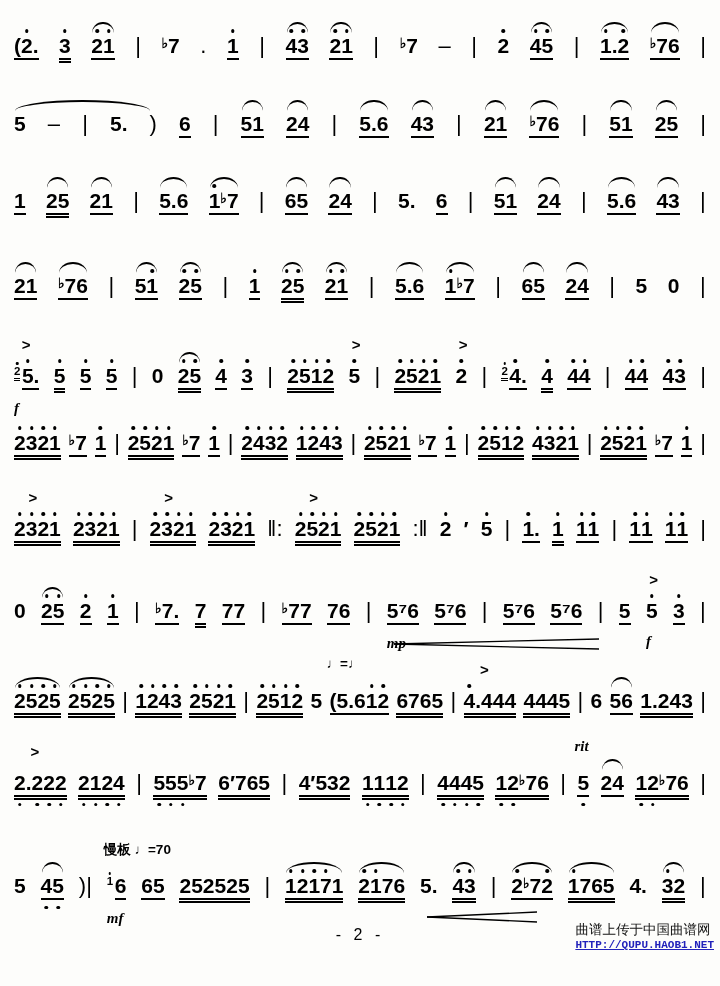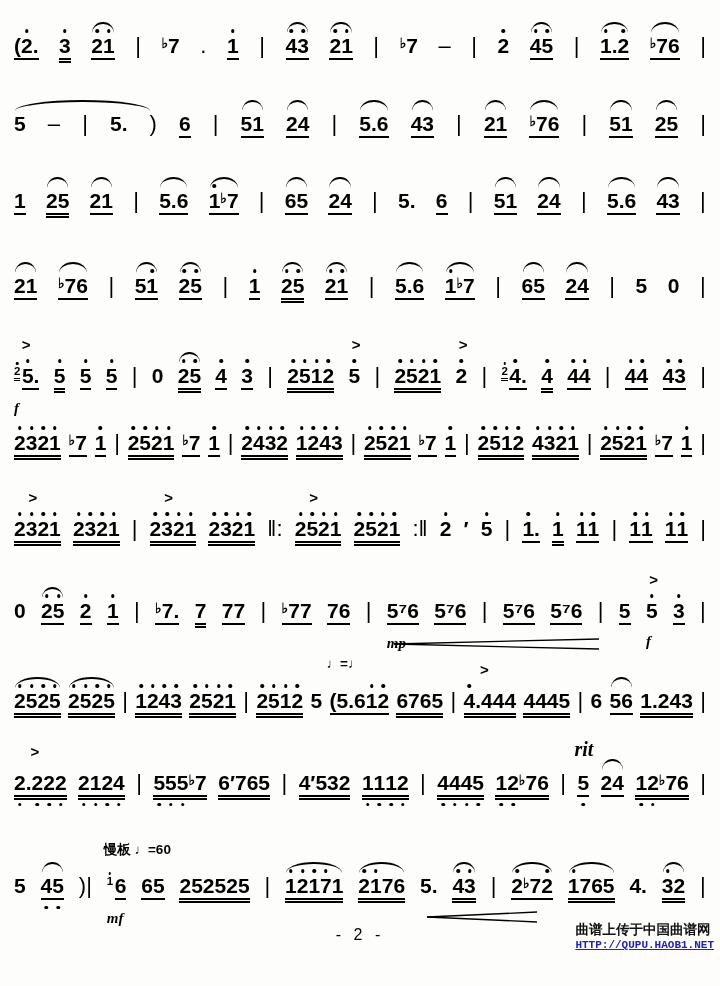--- a/index.html
+++ b/index.html
@@ -30,28 +30,28 @@
   .ch.lo::after{content:"";position:absolute;bottom:-12px;left:50%;transform:translateX(-50%);
                 width:3.5px;height:3.5px;background:#000;border-radius:50%;}
   .ch.flat{font-size:14px;top:-5px;}
   i.slur{position:absolute;left:1px;right:1px;top:-13px;height:9px;display:block;
          border-top:2px solid #000;border-radius:50% 50% 0 0/100% 100% 0 0;font-style:normal;}
   .accmark{position:absolute;top:-28px;left:32%;font-size:15px;font-weight:700;font-style:normal;}
   .grace{position:relative;top:-8px;font-size:11.5px;margin-right:1.5px;display:inline-block;line-height:1;}
   .grace.gu2{border-bottom:3px double #000;}
   .grace .ch.hi::before{top:-4px;width:2.5px;height:2.5px;}
   .ab{position:absolute;top:-33px;left:-2px;font-size:13.5px;font-weight:700;font-style:normal;white-space:nowrap;}
-  .ab.it{font-family:"Liberation Serif",serif;font-style:italic;font-size:20px;}
+  .ab.it{font-family:"Liberation Serif",serif;font-style:italic;font-size:15px;}
   .bl{position:absolute;bottom:-27px;left:1px;font-family:"Liberation Serif",serif;
       font-style:italic;font-weight:700;font-size:15px;white-space:nowrap;}
   svg.hp{position:absolute;bottom:-25px;left:8px;overflow:visible;}
   .footer-page{position:absolute;top:926px;left:50%;transform:translateX(-50%);
                font-size:16px;font-weight:400;letter-spacing:4px;}
   .watermark{position:absolute;top:922px;right:6px;text-align:left;line-height:1.25;}
-  .wm-text{font-size:13.5px;font-weight:700;color:#111;}
+  .wm-text{font-size:13.5px;font-weight:400;color:#111;}
   .wm-url{font-size:11px;font-weight:700;font-family:"Liberation Mono",monospace;text-decoration:underline;}
 </style>
 </head>
 <body>
 
 <div class="page">
   <div class="score">
       <div class="mline">
         <span class="tok u1"><span class="txt"><span class="ch">(</span><span class="ch hi">2</span><span class="ch">.</span></span></span>
         <span class="tok u2"><span class="txt"><span class="ch hi">3</span></span></span>
@@ -270,21 +270,21 @@
         <span class="tok u0 bar"><span class="txt"><span class="ch">|</span></span></span>
         <span class="tok u1"><span class="txt"><span class="ch lo">5</span></span><i class="ab it">rit</i></span>
         <span class="tok u1"><span class="txt"><span class="ch">2</span><span class="ch">4</span><i class="slur"></i></span></span>
         <span class="tok u2"><span class="txt"><span class="ch lo">1</span><span class="ch lo">2</span><span class="ch flat">♭</span><span class="ch">7</span><span class="ch">6</span></span></span>
         <span class="tok u0 bar"><span class="txt"><span class="ch">|</span></span></span>
       </div>
       <div class="mline">
         <span class="tok u0"><span class="txt"><span class="ch">5</span></span></span>
         <span class="tok u1"><span class="txt"><span class="ch lo">4</span><span class="ch lo">5</span><i class="slur"></i></span></span>
         <span class="tok u0 bar"><span class="txt"><span class="ch">)</span><span class="ch">|</span></span></span>
-        <span class="tok u1"><span class="grace gu0"><span class="ch hi">1</span></span><span class="txt"><span class="ch">6</span></span><i class="ab">慢板 ♩=60</i><i class="bl">mf</i></span>
+        <span class="tok u1"><span class="grace gu0"><span class="ch hi">1</span></span><span class="txt"><span class="ch">6</span></span><i class="ab">慢板 ♩=70</i><i class="bl">mf</i></span>
         <span class="tok u1"><span class="txt"><span class="ch">6</span><span class="ch">5</span></span></span>
         <span class="tok u2"><span class="txt"><span class="ch">2</span><span class="ch">5</span><span class="ch">2</span><span class="ch">5</span><span class="ch">2</span><span class="ch">5</span></span></span>
         <span class="tok u0 bar"><span class="txt"><span class="ch">|</span></span></span>
         <span class="tok u2"><span class="txt"><span class="ch hi">1</span><span class="ch hi">2</span><span class="ch hi">1</span><span class="ch hi">7</span><span class="ch">1</span><i class="slur"></i></span></span>
         <span class="tok u2"><span class="txt"><span class="ch hi">2</span><span class="ch hi">1</span><span class="ch">7</span><span class="ch">6</span><i class="slur"></i></span></span>
         <span class="tok u0"><span class="txt"><span class="ch">5</span><span class="ch">.</span></span><svg class="hp" width="110" height="12">
             <line x1="0" y1="6" x2="110" y2="1" stroke="#000" stroke-width="1.3"></line>
             <line x1="0" y1="6" x2="110" y2="11" stroke="#000" stroke-width="1.3"></line>
           </svg></span>
         <span class="tok u2"><span class="txt"><span class="ch hi">4</span><span class="ch hi">3</span><i class="slur"></i></span></span>

